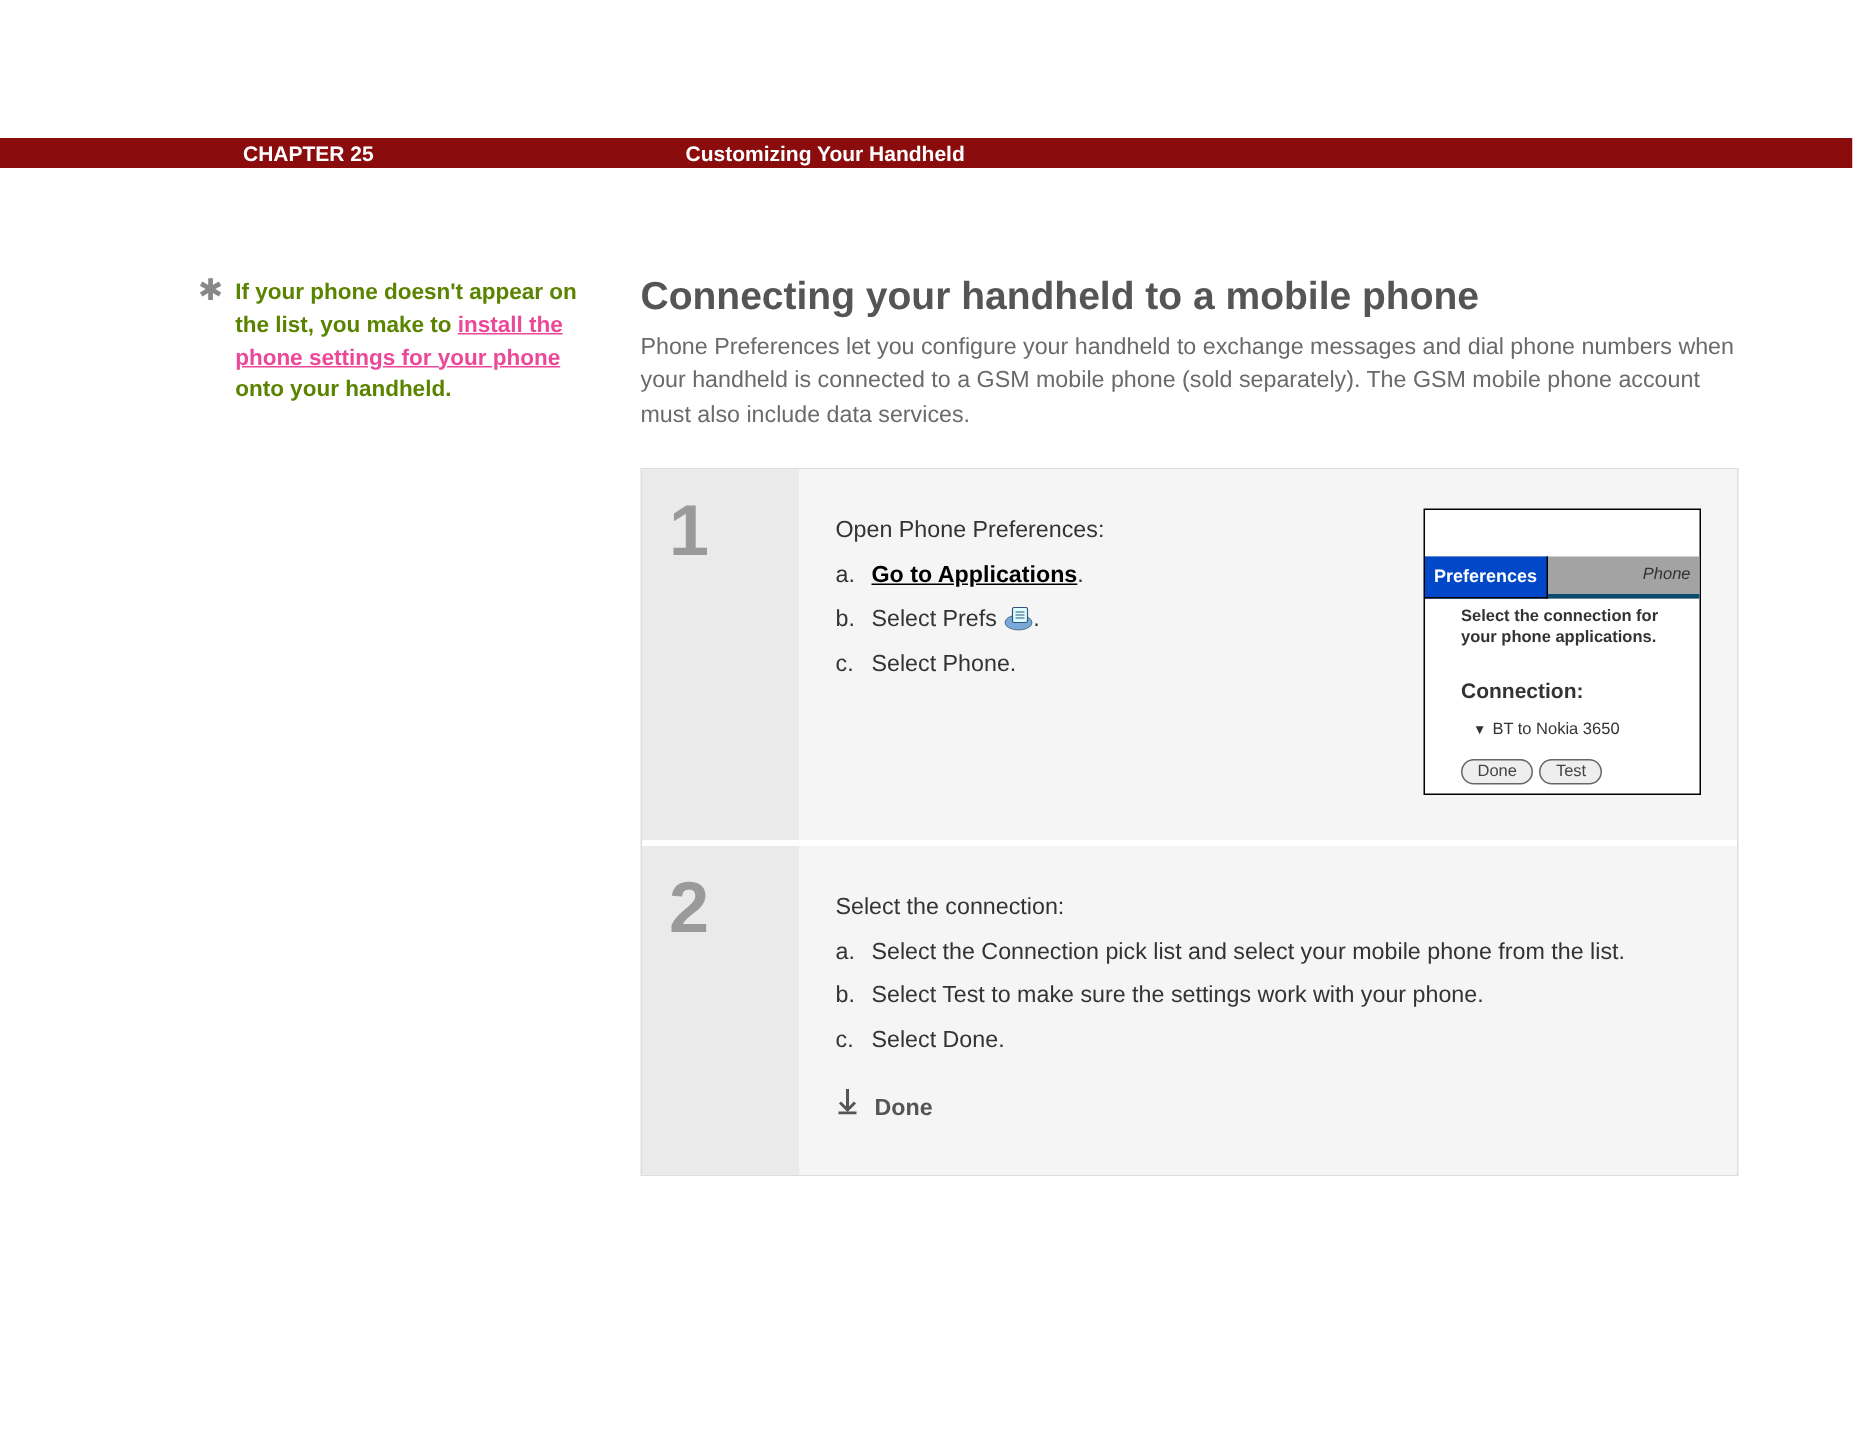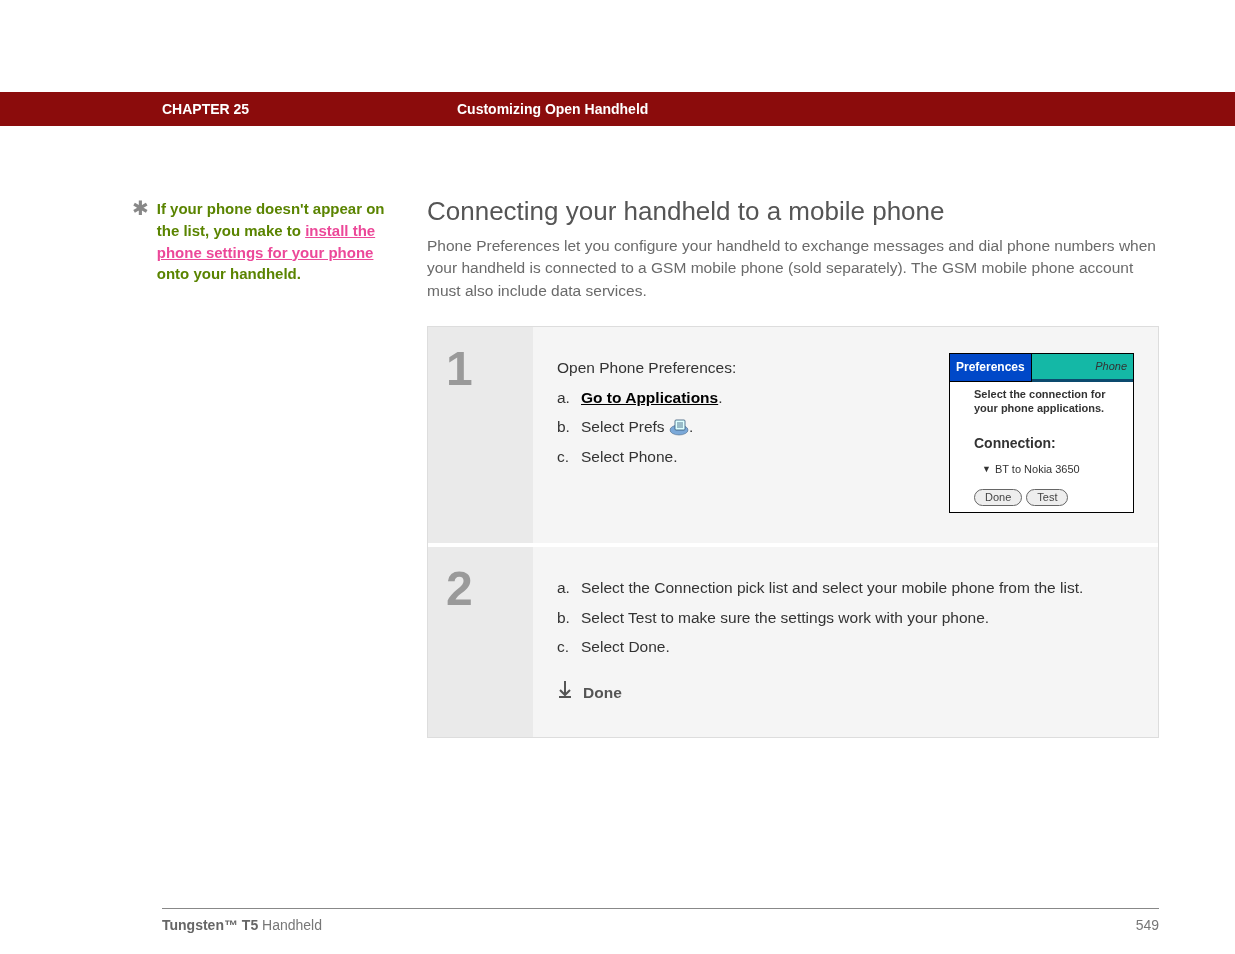--- a/index.html
+++ b/index.html
@@ -1,66 +1,66 @@
 <!DOCTYPE html>
 <html><head>
 <meta charset="utf-8">
 <style>
   * { box-sizing: border-box; margin: 0; padding: 0; }
   body { font-family: Arial, Helvetica, sans-serif; background: #fff; color: #333; width: 1235px; }
-  .header-bar { background: #8b0c0c; height: 34px; width: 100%; margin-top: 92px; display: flex; align-items: center; color: #fff; font-size: 14px; font-weight: bold; }
+  .header-bar { background: #8b0c0c; height: 20px; width: 100%; margin-top: 92px; display: flex; align-items: center; color: #fff; font-size: 14px; font-weight: bold; }
   .header-bar .chapter { margin-left: 162px; width: 295px; }
   .header-bar .title { }
   .page-body { display: flex; padding-top: 70px; padding-left: 132px; padding-right: 76px; }
   .sidebar { width: 295px; flex-shrink: 0; padding-right: 30px; }
   .tip-block { display: flex; }
   .tip-icon { color: #888; font-size: 20px; margin-right: 8px; line-height: 1; margin-top: 2px; }
   .tip-content { font-size: 15px; line-height: 1.45; }
   .tip-label { color: #888; font-weight: bold; }
   .tip-text { color: #5a8400; font-weight: bold; margin-top: 2px; }
   .tip-link { color: #ec4899; text-decoration: underline; font-weight: bold; }
   .main { flex: 1; }
-  .section-heading { color: #555; font-size: 26px; font-weight: normal; margin-bottom: 8px; }
+  .section-heading { color: #555; font-size: 26px; font-weight: bold; margin-bottom: 8px; }
   .intro { color: #6a6a6a; font-size: 15.5px; line-height: 1.45; margin-bottom: 24px; }
   .steps-container { border: 1px solid #ddd; }
   .step-row { display: flex; border-bottom: 4px solid #fff; }
   .step-row:last-child { border-bottom: none; }
   .step-num-cell { width: 105px; background: #eaeaea; padding: 18px 0 0 18px; }
   .step-num { color: #9a9a9a; font-size: 48px; font-weight: bold; line-height: 1; }
   .step-content { flex: 1; background: #f5f5f5; padding: 26px 24px 30px 24px; font-size: 15.5px; color: #333; line-height: 1.9; }
   .step-content-inner { display: flex; }
   .step-text { flex: 1; }
   .sub-step { display: flex; }
   .sub-letter { width: 24px; flex-shrink: 0; }
   .inline-link { color: #000; font-weight: bold; text-decoration: underline; }
   .prefs-icon { display: inline-block; width: 20px; height: 16px; vertical-align: middle; position: relative; }
   .prefs-icon svg { position: absolute; top: -2px; }
   .screenshot { width: 185px; flex-shrink: 0; }
   .palm-window { border: 1px solid #000; background: #fff; font-family: Arial, sans-serif; font-size: 11px; }
-  .palm-titlebar { display: flex; background: #14b8a6; }
+  .palm-titlebar { display: flex; background: #a3a3a3; margin-top: 31px; }
   .palm-title-left { background: #0048c8; color: #fff; font-weight: bold; padding: 2px 6px; font-size: 12px; border-right: 1px solid #000; border-bottom: 1px solid #000; }
   .palm-title-right { flex: 1; text-align: right; padding: 2px 6px; font-style: italic; font-size: 11px; border-bottom: 3px solid #0c4a6e; }
   .palm-body { padding: 6px 8px; min-height: 130px; position: relative; margin-left: 16px; }
   .palm-instruction { font-weight: bold; font-size: 11px; line-height: 1.25; margin-bottom: 14px; }
   .palm-label { font-weight: bold; font-size: 14px; }
   .palm-dropdown { display: flex; align-items: center; margin-left: 8px; margin-top: 3px; font-size: 11px; }
   .palm-dropdown .arrow { font-size: 9px; margin-right: 4px; }
   .palm-buttons { position: absolute; bottom: 6px; left: 8px; display: flex; gap: 4px; }
   .palm-btn { border: 1px solid #666; border-radius: 9px; padding: 0px 10px; font-size: 11px; background: #eee; color: #444; line-height: 1.4; }
   .done-row { display: flex; align-items: center; margin-top: 16px; font-weight: bold; color: #555; }
   .done-arrow { margin-right: 10px; }
   .footer { position: relative; margin: 170px 76px 0 162px; border-top: 1px solid #888; padding-top: 8px; font-size: 14px; color: #777; display: flex; justify-content: space-between; }
   .footer strong { color: #666; }
 </style>
 </head>
 <body>
 
 <div class="header-bar">
   <div class="chapter">CHAPTER 25</div>
-  <div class="title">Customizing Open Handheld</div>
+  <div class="title">Customizing Your Handheld</div>
 </div>
 
 <div class="page-body">
   <div class="sidebar">
     <div class="tip-block">
       <div class="tip-icon">✱</div>
       <div class="tip-content">
         <div class="tip-text">
           <span>If your phone doesn't appear on the list, you make to </span><a href="#" class="tip-link">install the phone settings for your phone</a><span> onto your handheld.</span>
         </div>
@@ -126,20 +126,21 @@
             </div>
           </div>
         </div>
       </div>
 
       <div class="step-row">
         <div class="step-num-cell">
             <div class="step-num">2</div>
           </div>
         <div class="step-content">
+          <div>Select the connection:</div>
           <div class="sub-step">
             <div class="sub-letter">a.</div>
             <div>Select the Connection pick list and select your mobile phone from the list.</div>
           </div>
           <div class="sub-step">
             <div class="sub-letter">b.</div>
             <div>Select Test to make sure the settings work with your phone.</div>
           </div>
           <div class="sub-step">
             <div class="sub-letter">c.</div>

